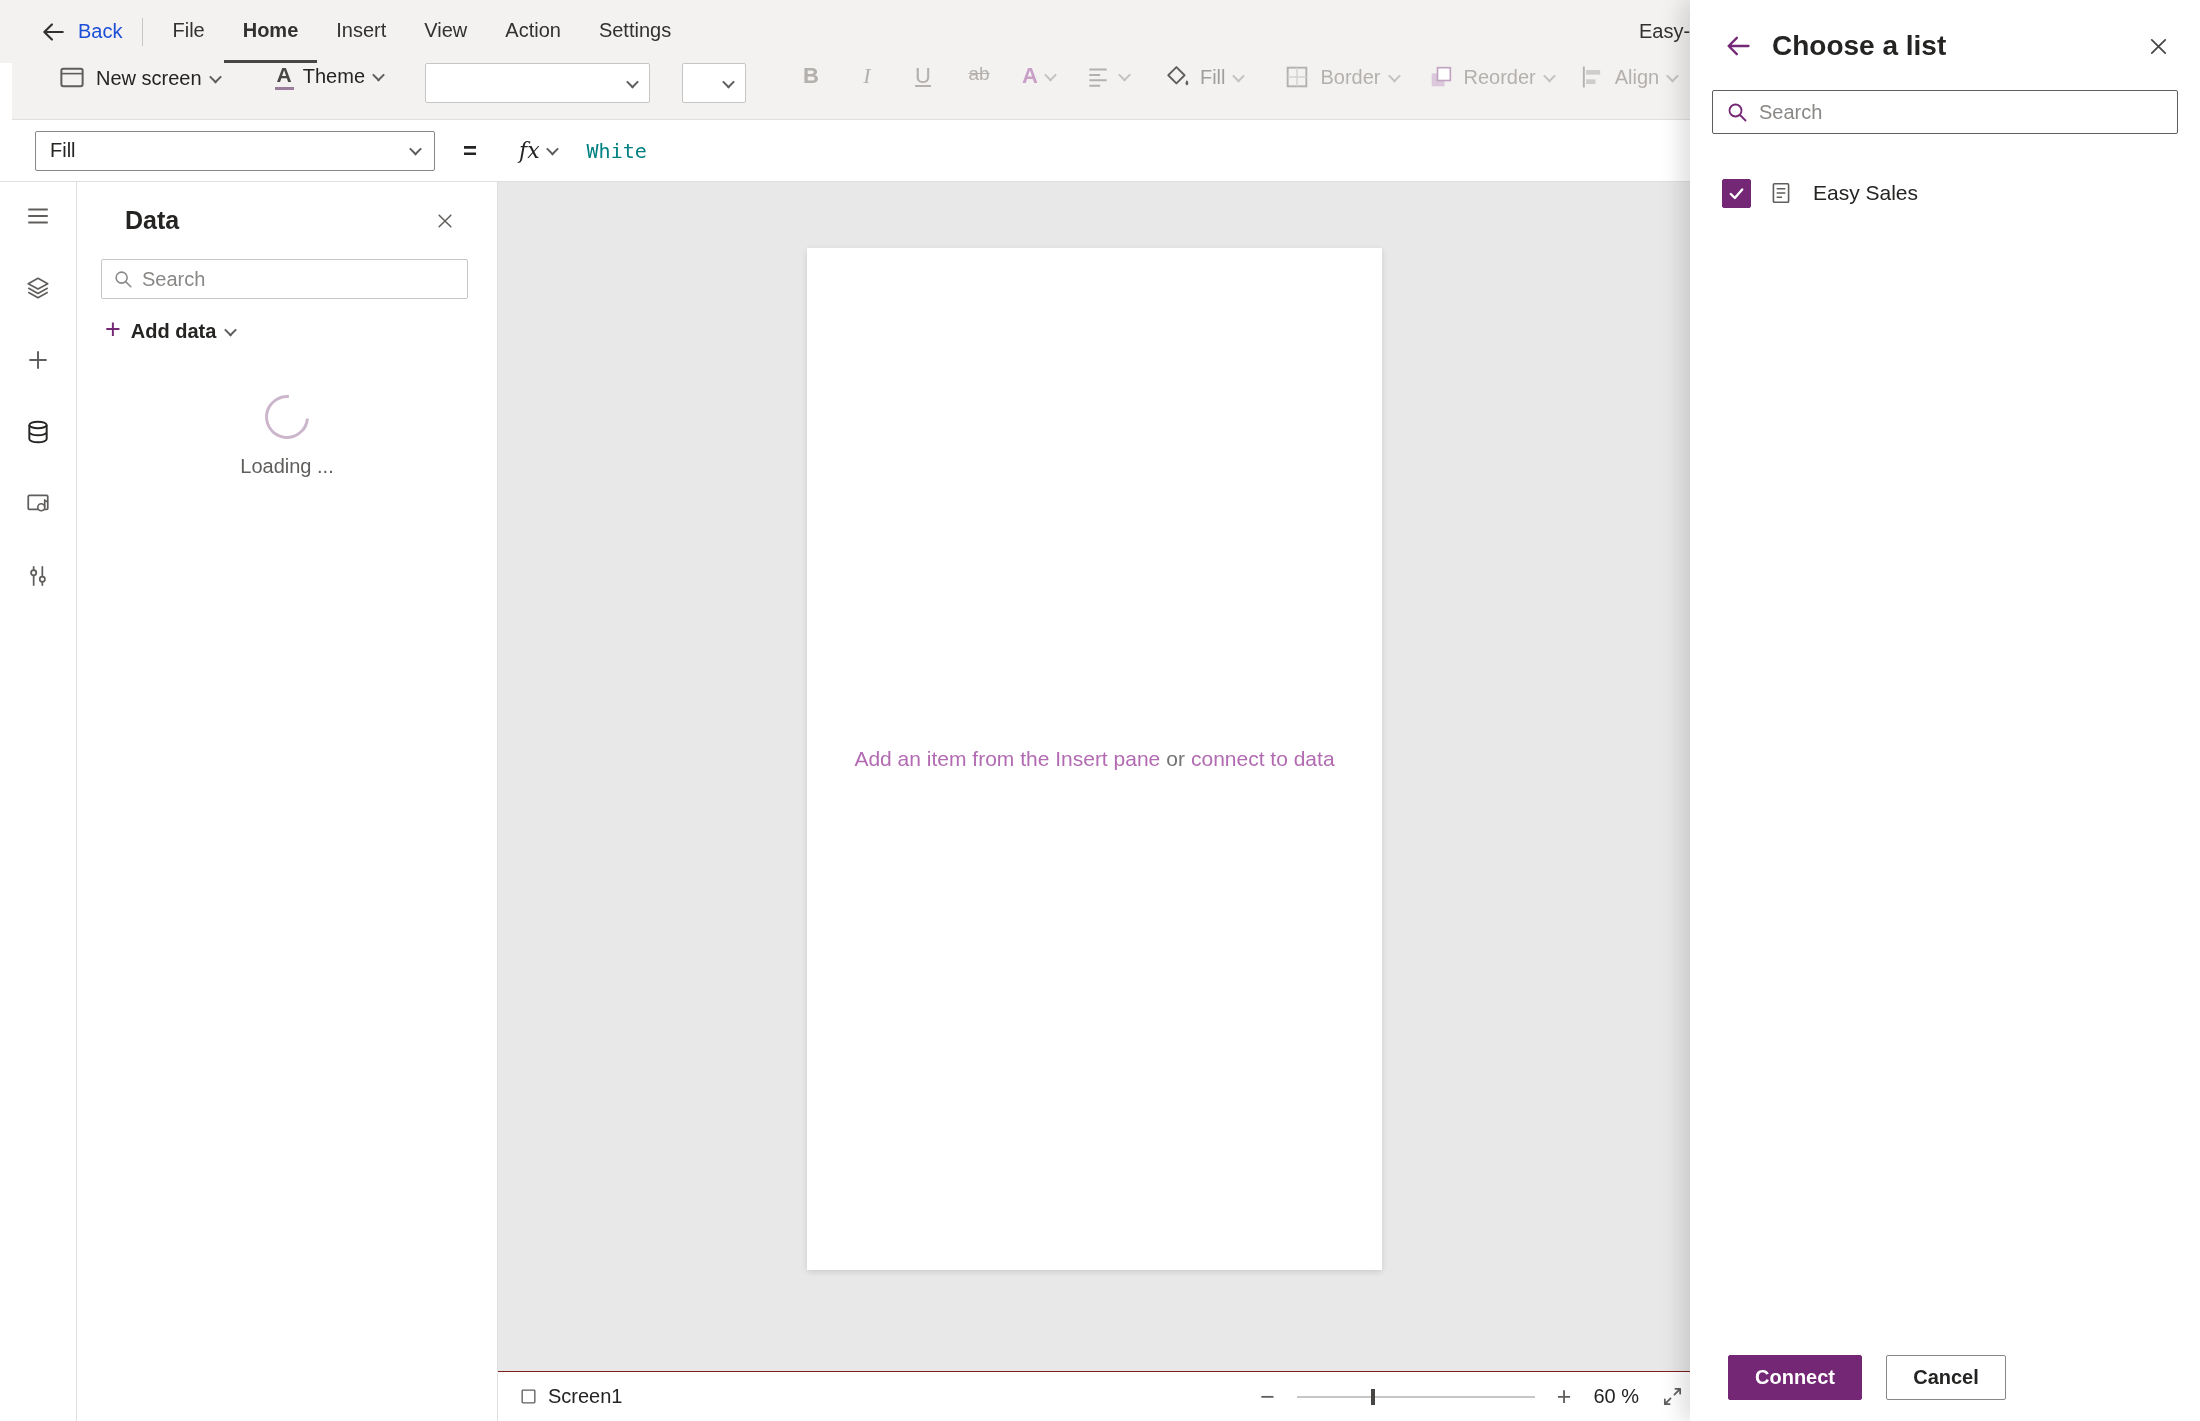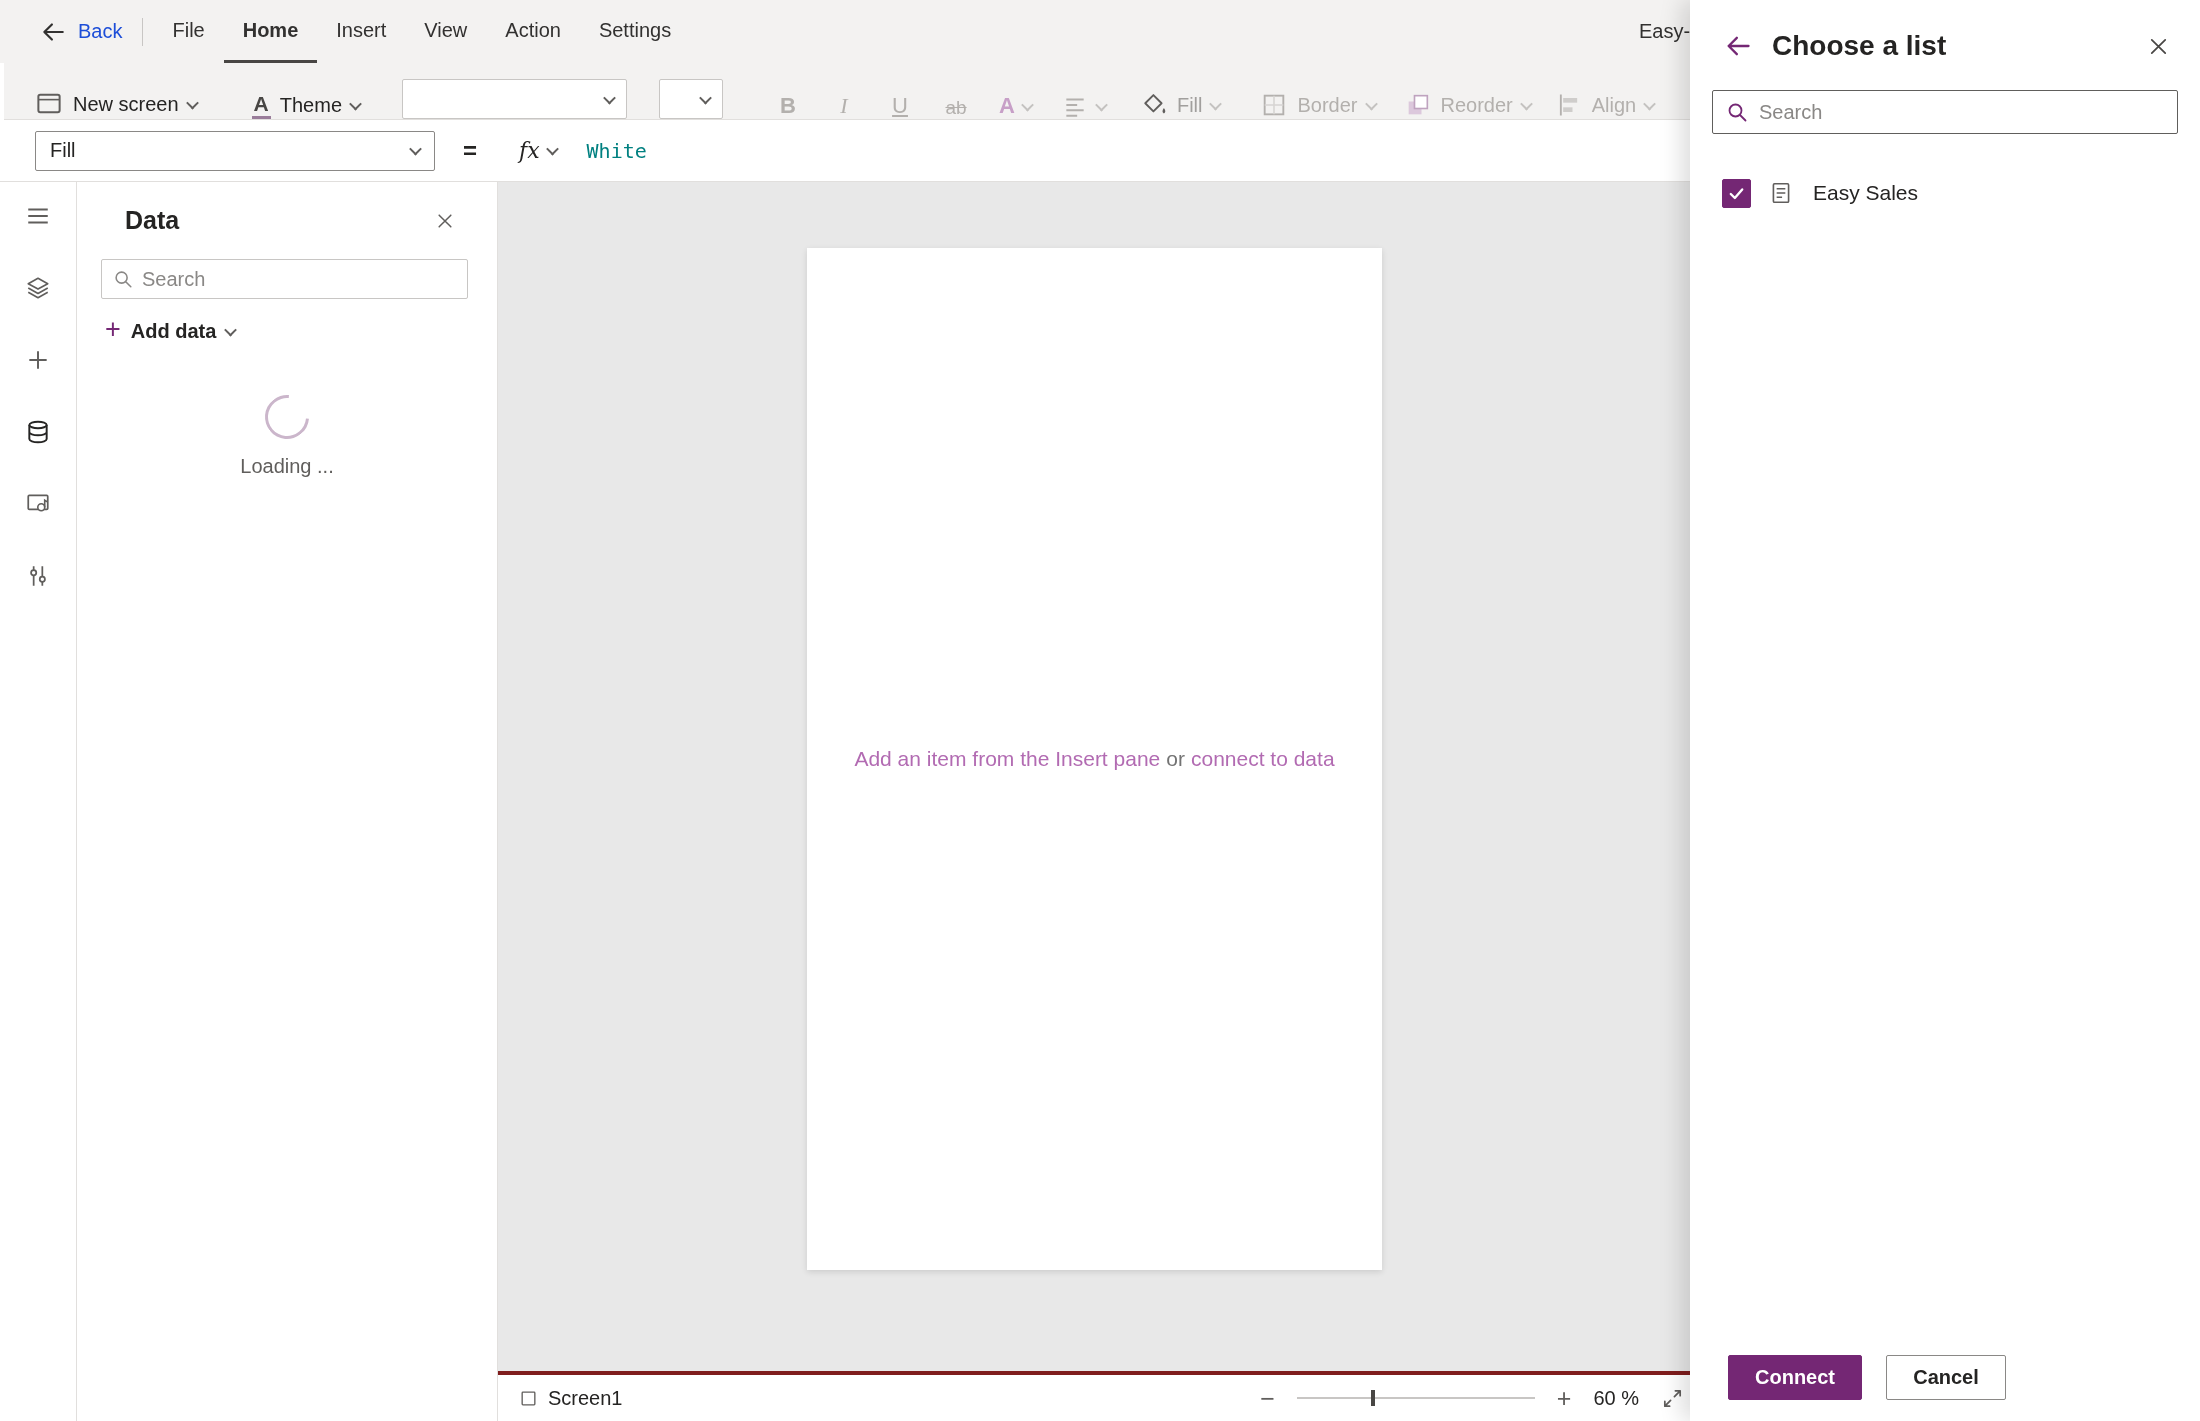--- a/index.html
+++ b/index.html
@@ -13,22 +13,22 @@
   .back-btn span { font-size:20px; color:#1d4ed8; }
   .vdiv { width:1px; height:28px; background:#c8c6c4; align-self:center; }
   .menu { display:flex; margin-left:10px; }
   .menu-item { display:flex; align-items:center; padding:0 19px; font-size:20px; color:#323130;
     border-bottom:3px solid transparent; cursor:pointer; }
   .menu-item.active { font-weight:bold; border-bottom-color:#484644; }
   .app-name { position:absolute; left:1639px; top:0; height:63px; display:flex; align-items:center;
     font-size:20px; color:#323130; white-space:nowrap; }
 
   
-  .ribbon { position:absolute; top:63px; left:4px; right:0; height:57px; background:#f3f2f1;
-    border-bottom:1px solid #e1dfdd; display:flex; align-items:flex-end; padding-left:30px; z-index:4; white-space:nowrap; }
+  .ribbon { position:absolute; top:63px; left:12px; right:0; height:57px; background:#f3f2f1;
+    border-bottom:1px solid #e1dfdd; display:flex; align-items:flex-start; padding-left:45px; z-index:4; white-space:nowrap; }
   .rb-btn { display:flex; align-items:center; gap:9px; font-size:20px; color:#252423; cursor:pointer; }
   .rb-btn.dis { color:#b3b0ad; cursor:default; }
   .chev { width:9px; height:9px; border-right:2px solid #605e5c; border-bottom:2px solid #605e5c;
     transform:rotate(45deg) translate(-1px,-1px); display:inline-block; flex:0 0 auto; }
   .chev.dis { border-color:#c4c2c0; }
   .combo { height:40px; background:#fff; border:1px solid #c8c6c4; border-radius:2px;
     display:flex; align-items:center; justify-content:flex-end; padding:0 12px; }
   .combo.font { width:225px; margin-left:42px; }
   .combo.size { width:64px; margin-left:32px; }
   .fmt { width:34px; text-align:center; font-size:22px; color:#b3b0ad; cursor:default; }
@@ -81,21 +81,21 @@
   .canvas-area { position:absolute; top:182px; left:498px; right:0; bottom:0; background:#e8e8e8; }
   .phone { position:absolute; left:309px; top:66px; width:575px; height:1022px; background:#fff;
     box-shadow:0 2px 6px rgba(0,0,0,.12); }
   .hint { position:absolute; left:0; right:0; top:50%; transform:translateY(-50%);
     text-align:center; font-size:21px; }
   .hint .lnk { color:#b26bb2; cursor:pointer; }
   .hint .mid { color:#737373; margin:0 6px; }
 
   
   .status-bar { position:absolute; left:0; right:0; bottom:0; height:50px; background:#fff;
-    border-top:4px solid #7f1d1d; }
+    border-top:1px solid #7f1d1d; }
   .screen-sel { position:absolute; left:21px; top:0; height:100%; display:flex; align-items:center;
     gap:10px; font-size:20px; color:#252423; cursor:pointer; }
   .zoom { position:absolute; right:516px; top:0; height:100%; display:flex; align-items:center; gap:22px; }
   .zoom-glyph { font-size:25px; color:#605e5c; cursor:pointer; line-height:1; }
   .slider { position:relative; width:238px; height:16px; cursor:pointer; }
   .slider .track { position:absolute; top:7px; left:0; right:0; height:2px; background:#c8c6c4; }
   .slider .thumb { position:absolute; top:0; left:74px; width:4px; height:16px; background:#484644; }
   .zoom-val { font-size:20px; color:#252423; }
 
   

